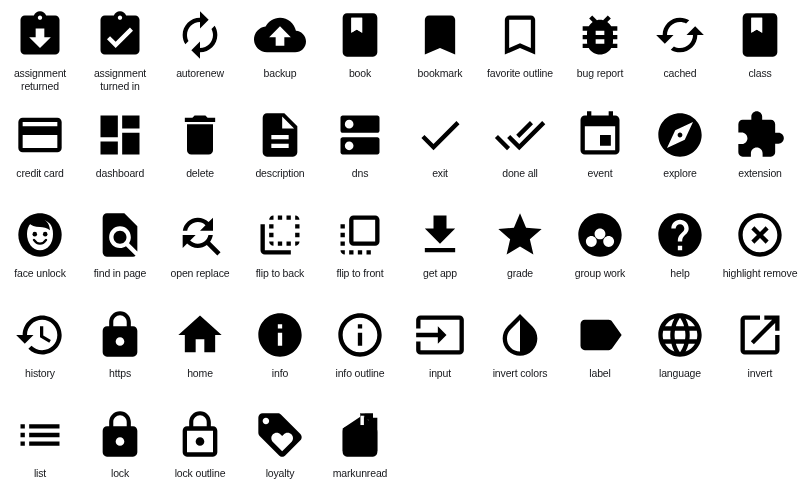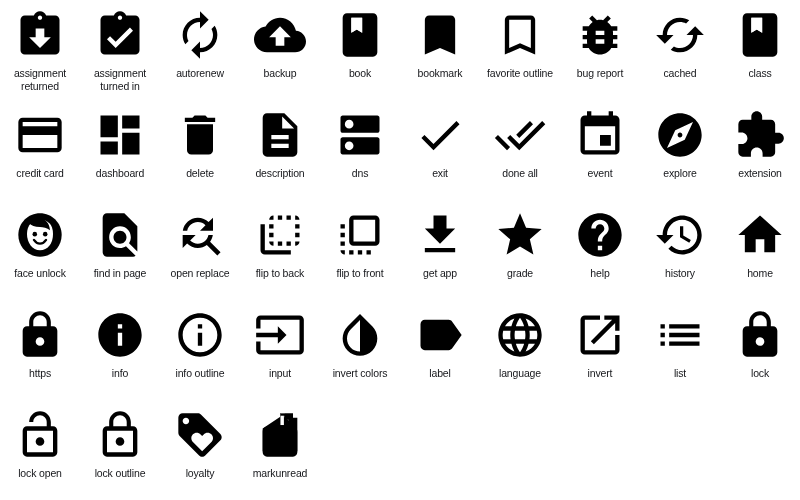--- a/index.html
+++ b/index.html
@@ -264,128 +264,136 @@
       <div class="glyph">
         <svg viewBox="0 0 24 24" xmlns="http://www.w3.org/2000/svg">
           <path d="M12 17.27L18.18 21l-1.64-7.03L22 9.24l-7.19-.61L12 2 9.19 8.63 2 9.24l5.46 4.73L5.82 21z"></path>
         </svg>
       </div>
       <div class="caption">grade</div>
     </div>
     <div class="cell">
       <div class="glyph">
         <svg viewBox="0 0 24 24" xmlns="http://www.w3.org/2000/svg">
+          <path d="M12 2C6.48 2 2 6.48 2 12s4.48 10 10 10 10-4.48 10-10S17.52 2 12 2zM8 17.5c-1.38 0-2.5-1.12-2.5-2.5s1.12-2.5 2.5-2.5 2.5 1.12 2.5 2.5-1.12 2.5-2.5 2.5zm1.5-6c0-1.38 1.12-2.5 2.5-2.5s2.5 1.12 2.5 2.5S13.38 14 12 14s-2.5-1.12-2.5-2.5zM16 17.5c-1.38 0-2.5-1.12-2.5-2.5s1.12-2.5 2.5-2.5 2.5 1.12 2.5 2.5-1.12 2.5-2.5 2.5z"></path>
+        </svg>
+      </div>
+      <div class="caption">group work</div>
+    </div>
+    <div class="cell">
+      <div class="glyph">
+        <svg viewBox="0 0 24 24" xmlns="http://www.w3.org/2000/svg">
           <path d="M12 2C6.48 2 2 6.48 2 12s4.48 10 10 10 10-4.48 10-10S17.52 2 12 2zm1 17h-2v-2h2v2zm2.07-7.75l-.9.92C13.45 12.9 13 13.5 13 15h-2v-.5c0-1.1.45-2.1 1.17-2.83l1.24-1.26c.37-.36.59-.86.59-1.41 0-1.1-.9-2-2-2s-2 .9-2 2H8c0-2.21 1.79-4 4-4s4 1.79 4 4c0 .88-.36 1.68-.93 2.25z"></path>
         </svg>
       </div>
       <div class="caption">help</div>
     </div>
     <div class="cell">
       <div class="glyph">
         <svg viewBox="0 0 24 24" xmlns="http://www.w3.org/2000/svg">
+          <path d="M14.59 8L12 10.59 9.41 8 8 9.41 10.59 12 8 14.59 9.41 16 12 13.41 14.59 16 16 14.59 13.41 12 16 9.41 14.59 8zM12 2C6.47 2 2 6.47 2 12s4.47 10 10 10 10-4.47 10-10S17.53 2 12 2zm0 18c-4.41 0-8-3.59-8-8s3.59-8 8-8 8 3.59 8 8-3.59 8-8 8z"></path>
+        </svg>
+      </div>
+      <div class="caption">highlight remove</div>
+    </div>
+    <div class="cell">
+      <div class="glyph">
+        <svg viewBox="0 0 24 24" xmlns="http://www.w3.org/2000/svg">
           <path d="M13 3c-4.97 0-9 4.03-9 9H1l3.89 3.89.07.14L9 12H6c0-3.87 3.13-7 7-7s7 3.13 7 7-3.13 7-7 7c-1.93 0-3.68-.79-4.94-2.06l-1.42 1.42C8.27 19.99 10.51 21 13 21c4.97 0 9-4.03 9-9s-4.03-9-9-9zm-1 5v5l4.28 2.54.72-1.21-3.5-2.08V8H12z"></path>
         </svg>
       </div>
       <div class="caption">history</div>
     </div>
     <div class="cell">
       <div class="glyph">
         <svg viewBox="0 0 24 24" xmlns="http://www.w3.org/2000/svg">
+          <path d="M18 8h-1V6c0-2.76-2.24-5-5-5S7 3.24 7 6v2H6c-1.1 0-2 .9-2 2v10c0 1.1.9 2 2 2h12c1.1 0 2-.9 2-2V10c0-1.1-.9-2-2-2zm-6 9c-1.1 0-2-.9-2-2s.9-2 2-2 2 .9 2 2-.9 2-2 2zm3.1-9H8.9V6c0-1.71 1.39-3.1 3.1-3.1 1.71 0 3.1 1.39 3.1 3.1v2z"></path>
+        </svg>
+      </div>
+      <div class="caption">https</div>
+    </div>
+    <div class="cell">
+      <div class="glyph">
+        <svg viewBox="0 0 24 24" xmlns="http://www.w3.org/2000/svg">
           <path d="M10 20v-6h4v6h5v-8h3L12 3 2 12h3v8z"></path>
         </svg>
       </div>
       <div class="caption">home</div>
     </div>
     <div class="cell">
       <div class="glyph">
         <svg viewBox="0 0 24 24" xmlns="http://www.w3.org/2000/svg">
+          <path d="M12 2C6.48 2 2 6.48 2 12s4.48 10 10 10 10-4.48 10-10S17.52 2 12 2zm1 15h-2v-6h2v6zm0-8h-2V7h2v2z"></path>
+        </svg>
+      </div>
+      <div class="caption">info</div>
+    </div>
+    <div class="cell">
+      <div class="glyph">
+        <svg viewBox="0 0 24 24" xmlns="http://www.w3.org/2000/svg">
+          <path d="M11 17h2v-6h-2v6zm1-15C6.48 2 2 6.48 2 12s4.48 10 10 10 10-4.48 10-10S17.52 2 12 2zm0 18c-4.41 0-8-3.59-8-8s3.59-8 8-8 8 3.59 8 8-3.59 8-8 8zM11 9h2V7h-2v2z"></path>
+        </svg>
+      </div>
+      <div class="caption">info outline</div>
+    </div>
+    <div class="cell">
+      <div class="glyph">
+        <svg viewBox="0 0 24 24" xmlns="http://www.w3.org/2000/svg">
+          <path d="M21 3.01H3c-1.1 0-2 .9-2 2V9h2V4.99h18v14.03H3V15H1v4.01c0 1.1.9 1.98 2 1.98h18c1.1 0 2-.88 2-1.98v-14c0-1.11-.9-2-2-2zM11 16l4-4-4-4v3H1v2h10v3z"></path>
+        </svg>
+      </div>
+      <div class="caption">input</div>
+    </div>
+    <div class="cell">
+      <div class="glyph">
+        <svg viewBox="0 0 24 24" xmlns="http://www.w3.org/2000/svg">
+          <path d="M17.66 7.93L12 2.27 6.34 7.93c-3.12 3.12-3.12 8.19 0 11.31C7.9 20.8 9.95 21.58 12 21.58c2.05 0 4.1-.78 5.66-2.34 3.12-3.12 3.12-8.19 0-11.31zM12 19.59c-1.6 0-3.11-.62-4.24-1.76C6.62 16.69 6 15.19 6 13.59s.62-3.11 1.76-4.24L12 5.1v14.49z"></path>
+        </svg>
+      </div>
+      <div class="caption">invert colors</div>
+    </div>
+    <div class="cell">
+      <div class="glyph">
+        <svg viewBox="0 0 24 24" xmlns="http://www.w3.org/2000/svg">
+          <path d="M17.63 5.84C17.27 5.33 16.67 5 16 5L5 5.01C3.9 5.01 3 5.9 3 7v10c0 1.1.9 1.99 2 1.99L16 19c.67 0 1.27-.33 1.63-.84L22 12l-4.37-6.16z"></path>
+        </svg>
+      </div>
+      <div class="caption">label</div>
+    </div>
+    <div class="cell">
+      <div class="glyph">
+        <svg viewBox="0 0 24 24" xmlns="http://www.w3.org/2000/svg">
+          <path d="M11.99 2C6.47 2 2 6.48 2 12s4.47 10 9.99 10C17.52 22 22 17.52 22 12S17.52 2 11.99 2zm6.93 6h-2.95c-.32-1.25-.78-2.45-1.38-3.56 1.84.63 3.37 1.91 4.33 3.56zM12 4.04c.83 1.2 1.48 2.53 1.91 3.96h-3.82c.43-1.43 1.08-2.76 1.91-3.96zM4.26 14C4.1 13.36 4 12.69 4 12s.1-1.36.26-2h3.38c-.08.66-.14 1.32-.14 2s.06 1.34.14 2H4.26zm.82 2h2.95c.32 1.25.78 2.45 1.38 3.56-1.84-.63-3.37-1.9-4.33-3.56zm2.95-8H5.08c.96-1.66 2.49-2.93 4.33-3.56C8.81 5.55 8.35 6.75 8.03 8zM12 19.96c-.83-1.2-1.48-2.53-1.91-3.96h3.82c-.43 1.43-1.08 2.76-1.91 3.96zM14.34 14H9.66c-.09-.66-.16-1.32-.16-2s.07-1.35.16-2h4.68c.09.65.16 1.32.16 2s-.07 1.34-.16 2zm.25 5.56c.6-1.11 1.06-2.31 1.38-3.56h2.95c-.96 1.65-2.49 2.93-4.33 3.56zM16.36 14c.08-.66.14-1.32.14-2s-.06-1.34-.14-2h3.38c.16.64.26 1.31.26 2s-.1 1.36-.26 2h-3.38z"></path>
+        </svg>
+      </div>
+      <div class="caption">language</div>
+    </div>
+    <div class="cell">
+      <div class="glyph">
+        <svg viewBox="0 0 24 24" xmlns="http://www.w3.org/2000/svg">
+          <path d="M19 19H5V5h7V3H5c-1.11 0-2 .9-2 2v14c0 1.1.89 2 2 2h14c1.1 0 2-.9 2-2v-7h-2v7zM14 3v2h3.59l-9.83 9.83 1.41 1.41L19 6.41V10h2V3h-7z"></path>
+        </svg>
+      </div>
+      <div class="caption">invert</div>
+    </div>
+    <div class="cell">
+      <div class="glyph">
+        <svg viewBox="0 0 24 24" xmlns="http://www.w3.org/2000/svg">
+          <path d="M3 13h2v-2H3v2zm0 4h2v-2H3v2zm0-8h2V7H3v2zm4 4h14v-2H7v2zm0 4h14v-2H7v2zM7 7v2h14V7H7z"></path>
+        </svg>
+      </div>
+      <div class="caption">list</div>
+    </div>
+    <div class="cell">
+      <div class="glyph">
+        <svg viewBox="0 0 24 24" xmlns="http://www.w3.org/2000/svg">
           <path d="M18 8h-1V6c0-2.76-2.24-5-5-5S7 3.24 7 6v2H6c-1.1 0-2 .9-2 2v10c0 1.1.9 2 2 2h12c1.1 0 2-.9 2-2V10c0-1.1-.9-2-2-2zm-6 9c-1.1 0-2-.9-2-2s.9-2 2-2 2 .9 2 2-.9 2-2 2zm3.1-9H8.9V6c0-1.71 1.39-3.1 3.1-3.1 1.71 0 3.1 1.39 3.1 3.1v2z"></path>
         </svg>
       </div>
-      <div class="caption">https</div>
-    </div>
-    <div class="cell">
-      <div class="glyph">
-        <svg viewBox="0 0 24 24" xmlns="http://www.w3.org/2000/svg">
-          <path d="M12 2C6.48 2 2 6.48 2 12s4.48 10 10 10 10-4.48 10-10S17.52 2 12 2zm1 15h-2v-6h2v6zm0-8h-2V7h2v2z"></path>
-        </svg>
-      </div>
-      <div class="caption">info</div>
-    </div>
-    <div class="cell">
-      <div class="glyph">
-        <svg viewBox="0 0 24 24" xmlns="http://www.w3.org/2000/svg">
-          <path d="M11 17h2v-6h-2v6zm1-15C6.48 2 2 6.48 2 12s4.48 10 10 10 10-4.48 10-10S17.52 2 12 2zm0 18c-4.41 0-8-3.59-8-8s3.59-8 8-8 8 3.59 8 8-3.59 8-8 8zM11 9h2V7h-2v2z"></path>
-        </svg>
-      </div>
-      <div class="caption">info outline</div>
-    </div>
-    <div class="cell">
-      <div class="glyph">
-        <svg viewBox="0 0 24 24" xmlns="http://www.w3.org/2000/svg">
-          <path d="M21 3.01H3c-1.1 0-2 .9-2 2V9h2V4.99h18v14.03H3V15H1v4.01c0 1.1.9 1.98 2 1.98h18c1.1 0 2-.88 2-1.98v-14c0-1.11-.9-2-2-2zM11 16l4-4-4-4v3H1v2h10v3z"></path>
-        </svg>
-      </div>
-      <div class="caption">input</div>
-    </div>
-    <div class="cell">
-      <div class="glyph">
-        <svg viewBox="0 0 24 24" xmlns="http://www.w3.org/2000/svg">
-          <path d="M17.66 7.93L12 2.27 6.34 7.93c-3.12 3.12-3.12 8.19 0 11.31C7.9 20.8 9.95 21.58 12 21.58c2.05 0 4.1-.78 5.66-2.34 3.12-3.12 3.12-8.19 0-11.31zM12 19.59c-1.6 0-3.11-.62-4.24-1.76C6.62 16.69 6 15.19 6 13.59s.62-3.11 1.76-4.24L12 5.1v14.49z"></path>
-        </svg>
-      </div>
-      <div class="caption">invert colors</div>
-    </div>
-    <div class="cell">
-      <div class="glyph">
-        <svg viewBox="0 0 24 24" xmlns="http://www.w3.org/2000/svg">
-          <path d="M17.63 5.84C17.27 5.33 16.67 5 16 5L5 5.01C3.9 5.01 3 5.9 3 7v10c0 1.1.9 1.99 2 1.99L16 19c.67 0 1.27-.33 1.63-.84L22 12l-4.37-6.16z"></path>
-        </svg>
-      </div>
-      <div class="caption">label</div>
-    </div>
-    <div class="cell">
-      <div class="glyph">
-        <svg viewBox="0 0 24 24" xmlns="http://www.w3.org/2000/svg">
-          <path d="M11.99 2C6.47 2 2 6.48 2 12s4.47 10 9.99 10C17.52 22 22 17.52 22 12S17.52 2 11.99 2zm6.93 6h-2.95c-.32-1.25-.78-2.45-1.38-3.56 1.84.63 3.37 1.91 4.33 3.56zM12 4.04c.83 1.2 1.48 2.53 1.91 3.96h-3.82c.43-1.43 1.08-2.76 1.91-3.96zM4.26 14C4.1 13.36 4 12.69 4 12s.1-1.36.26-2h3.38c-.08.66-.14 1.32-.14 2s.06 1.34.14 2H4.26zm.82 2h2.95c.32 1.25.78 2.45 1.38 3.56-1.84-.63-3.37-1.9-4.33-3.56zm2.95-8H5.08c.96-1.66 2.49-2.93 4.33-3.56C8.81 5.55 8.35 6.75 8.03 8zM12 19.96c-.83-1.2-1.48-2.53-1.91-3.96h3.82c-.43 1.43-1.08 2.76-1.91 3.96zM14.34 14H9.66c-.09-.66-.16-1.32-.16-2s.07-1.35.16-2h4.68c.09.65.16 1.32.16 2s-.07 1.34-.16 2zm.25 5.56c.6-1.11 1.06-2.31 1.38-3.56h2.95c-.96 1.65-2.49 2.93-4.33 3.56zM16.36 14c.08-.66.14-1.32.14-2s-.06-1.34-.14-2h3.38c.16.64.26 1.31.26 2s-.1 1.36-.26 2h-3.38z"></path>
-        </svg>
-      </div>
-      <div class="caption">language</div>
-    </div>
-    <div class="cell">
-      <div class="glyph">
-        <svg viewBox="0 0 24 24" xmlns="http://www.w3.org/2000/svg">
-          <path d="M19 19H5V5h7V3H5c-1.11 0-2 .9-2 2v14c0 1.1.89 2 2 2h14c1.1 0 2-.9 2-2v-7h-2v7zM14 3v2h3.59l-9.83 9.83 1.41 1.41L19 6.41V10h2V3h-7z"></path>
-        </svg>
-      </div>
-      <div class="caption">invert</div>
-    </div>
-    <div class="cell">
-      <div class="glyph">
-        <svg viewBox="0 0 24 24" xmlns="http://www.w3.org/2000/svg">
-          <path d="M3 13h2v-2H3v2zm0 4h2v-2H3v2zm0-8h2V7H3v2zm4 4h14v-2H7v2zm0 4h14v-2H7v2zM7 7v2h14V7H7z"></path>
-        </svg>
-      </div>
-      <div class="caption">list</div>
-    </div>
-    <div class="cell">
-      <div class="glyph">
-        <svg viewBox="0 0 24 24" xmlns="http://www.w3.org/2000/svg">
-          <path d="M18 8h-1V6c0-2.76-2.24-5-5-5S7 3.24 7 6v2H6c-1.1 0-2 .9-2 2v10c0 1.1.9 2 2 2h12c1.1 0 2-.9 2-2V10c0-1.1-.9-2-2-2zm-6 9c-1.1 0-2-.9-2-2s.9-2 2-2 2 .9 2 2-.9 2-2 2zm3.1-9H8.9V6c0-1.71 1.39-3.1 3.1-3.1 1.71 0 3.1 1.39 3.1 3.1v2z"></path>
-        </svg>
-      </div>
       <div class="caption">lock</div>
-    </div>
-    <div class="cell">
-      <div class="glyph">
-        <svg viewBox="0 0 24 24" xmlns="http://www.w3.org/2000/svg">
-          <path d="M18 8h-1V6c0-2.76-2.24-5-5-5S7 3.24 7 6h1.9c0-1.71 1.39-3.1 3.1-3.1 1.71 0 3.1 1.39 3.1 3.1v2H6c-1.1 0-2 .9-2 2v10c0 1.1.9 2 2 2h12c1.1 0 2-.9 2-2V10c0-1.1-.9-2-2-2zm0 12H6V10h12v10zm-6-3c1.1 0 2-.9 2-2s-.9-2-2-2-2 .9-2 2 .9 2 2 2z"></path>
-        </svg>
-      </div>
-      <div class="caption">lock open</div>
     </div>
     <div class="cell">
       <div class="glyph">
         <svg viewBox="0 0 24 24" xmlns="http://www.w3.org/2000/svg">
           <path d="M18 8h-1V6c0-2.76-2.24-5-5-5S7 3.24 7 6v2H6c-1.1 0-2 .9-2 2v10c0 1.1.9 2 2 2h12c1.1 0 2-.9 2-2V10c0-1.1-.9-2-2-2zM8.9 6c0-1.71 1.39-3.1 3.1-3.1s3.1 1.39 3.1 3.1v2H8.9V6zM18 20H6V10h12v10zm-6-3c1.1 0 2-.9 2-2s-.9-2-2-2-2 .9-2 2 .9 2 2 2z"></path>
         </svg>
       </div>
       <div class="caption">lock outline</div>
     </div>
     <div class="cell">

